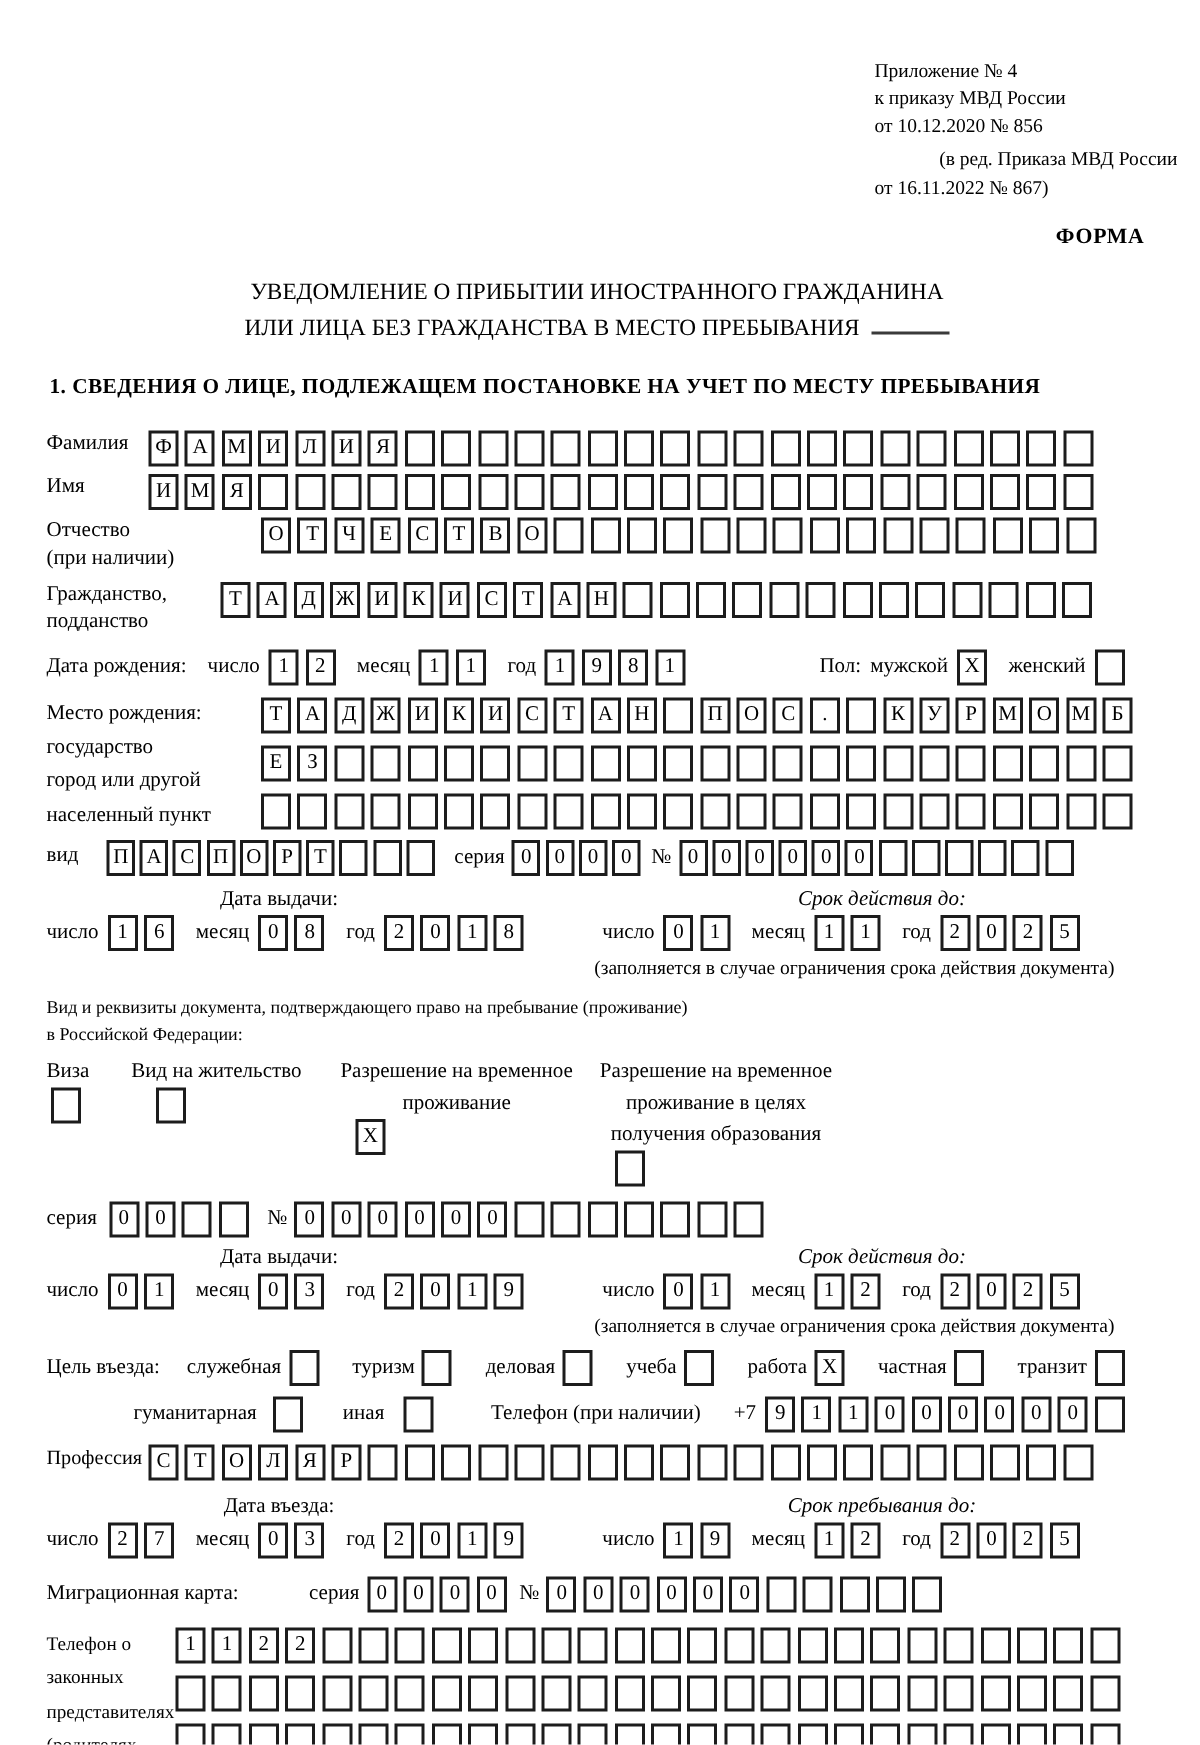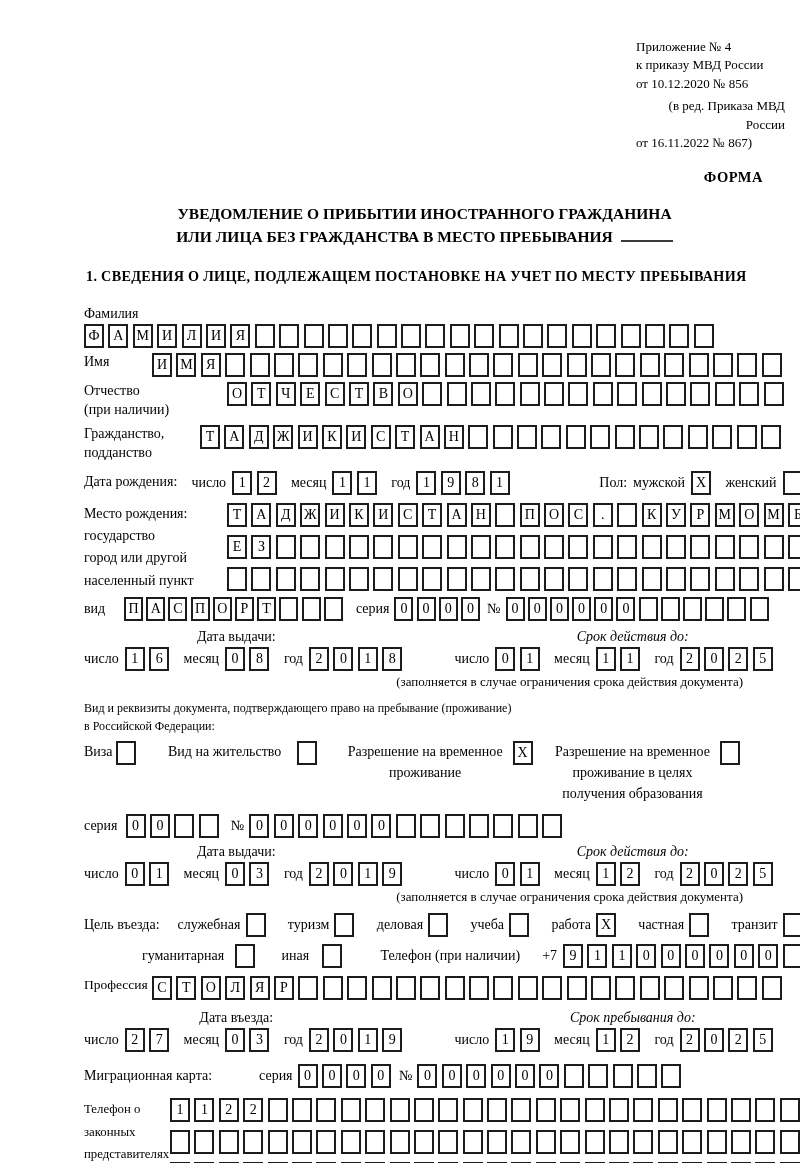--- a/index.html
+++ b/index.html
@@ -1,42 +1,42 @@
 <!DOCTYPE html>
 <html><head>
 <meta charset="utf-8">
 <style>
   html,body{margin:0;padding:0;background:#fff;}
   body{width:800px;height:1163px;font-family:"Liberation Serif","DejaVu Serif",serif;color:#000;}
-  .page{position:relative;width:800px;height:1163px;box-sizing:border-box;padding:38px 15px 0 84px;overflow:hidden;}
+  .page{position:relative;width:800px;height:1163px;box-sizing:border-box;padding:38px 15px 0 31px;overflow:hidden;}
   .meta{margin-left:552px;font-size:13px;line-height:1.42;}
   .meta .gap{margin-top:4px;text-align:right;}
   .forma{margin-top:16px;padding-right:22px;text-align:right;font-weight:bold;font-size:14.5px;letter-spacing:.5px;}
-  .title{margin-top:16px;margin-left:-20px;text-align:center;font-weight:bold;font-size:15.5px;line-height:1.5;}
+  .title{margin-top:16px;margin-left:-20px;text-align:center;font-weight:normal;font-size:15.5px;line-height:1.5;}
   .uline{display:inline-block;width:52px;border-bottom:2px solid #3a3a3a;height:12px;margin-left:8px;}
   .sec{margin-top:20px;margin-left:2px;font-weight:bold;font-size:14.2px;letter-spacing:.3px;}
   .row{display:flex;align-items:flex-start;margin-top:5px;font-size:14px;}
   .lbl{flex:none;line-height:1.35;}
   .boxes{display:flex;flex:none;}
   .box{box-sizing:border-box;flex:none;width:20px;height:24px;border:2px solid #1c1c1c;margin-right:4.4px;display:inline-flex;align-items:center;justify-content:center;font-size:14px;line-height:1;background:#fff;}
   .compact .box{width:19px;margin-right:3.2px;}
   .dg{display:flex;align-items:center;flex:none;}
   .dg .dlabel{margin-right:6px;}
   .dg .sp{width:10px;}
   .dualhead{display:flex;margin-top:8px;font-size:14px;}
   .dualhead .h1{width:310px;text-align:center;}
   .dualhead .h2{width:310px;text-align:center;margin-left:92px;font-style:italic;}
   .note{margin-top:3px;font-size:13px;text-align:right;padding-right:42px;}
   .para{margin-top:9px;font-size:12px;line-height:1.5;}
-  .opt{display:flex;align-items:flex-start;}
+  .opt{display:flex;align-items:flex-start;flex-direction:column;}
   .opt .olbl{text-align:center;line-height:1.5;}
   .opt .box{margin-left:6px;}
   .clabel{margin-right:5px;}
   .center-bold{margin-top:6px;text-align:center;font-weight:bold;font-size:14px;}
-  .mt8{margin-top:8px;} .mt10{margin-top:10px;} .mt12{margin-top:12px;} .mt20{margin-top:20px;flex-direction:column;}
+  .mt8{margin-top:8px;} .mt10{margin-top:10px;} .mt12{margin-top:12px;} .mt20{margin-top:20px;}
   .vgap{margin-bottom:8px;}
 </style>
 </head>
 <body>
 
 <div class="page">
 
   <div class="meta">
     <div>Приложение № 4</div>
     <div>к приказу МВД России</div>

